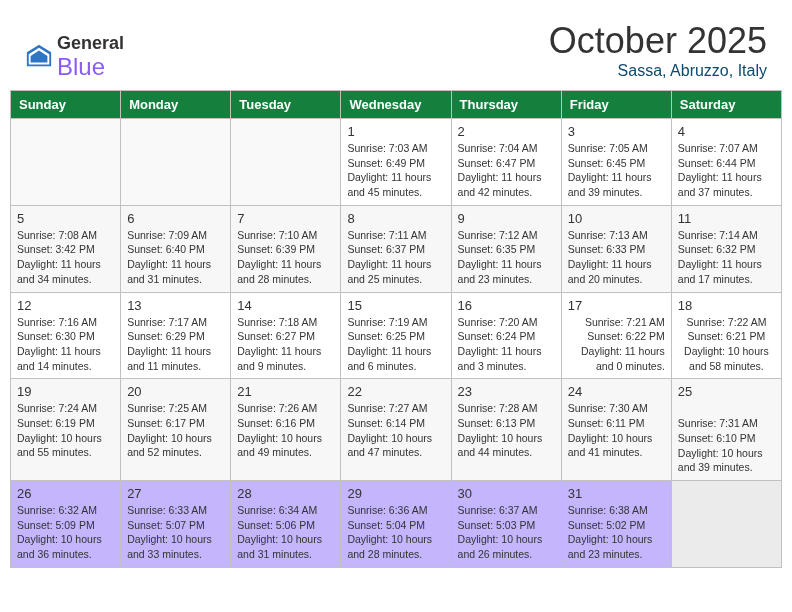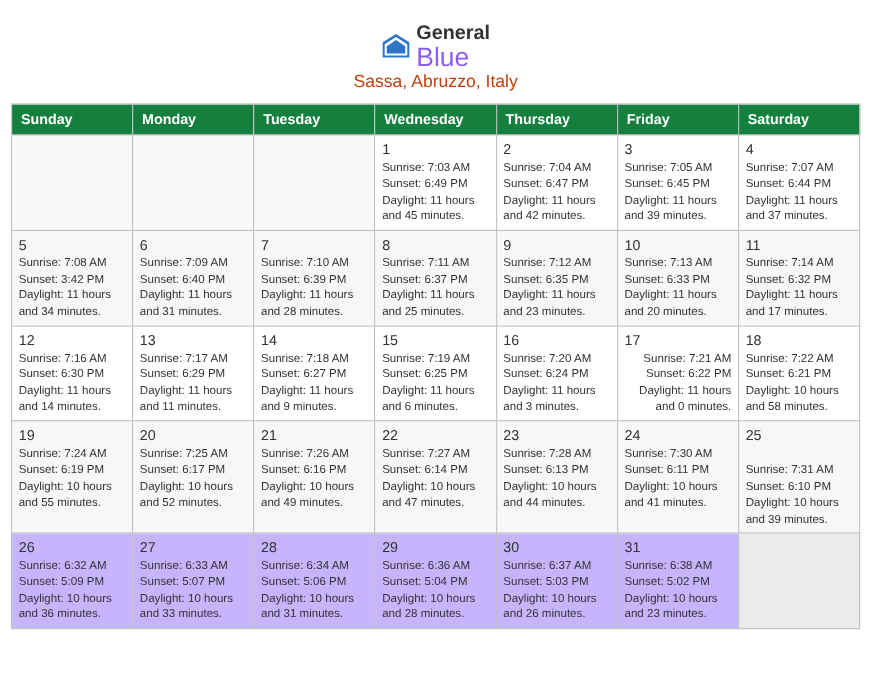--- a/index.html
+++ b/index.html
@@ -6,23 +6,22 @@
     body {
       font-family: Arial, sans-serif;
       background: #fff;
       width: 792px;
       min-height: 612px;
       padding: 10px;
     }
     .header {
       display: flex;
       justify-content: space-between;
-      align-items: center;
+      align-items: flex-end;
       padding: 10px 15px 5px 15px;
-      flex-direction: column;
     }
     .logo {
       display: flex;
       align-items: center;
     }
     .logo-text {
       display: flex;
       flex-direction: column;
       line-height: 1.1;
     }
@@ -44,21 +43,21 @@
     .title-area {
       text-align: right;
     }
     .month-title {
       font-size: 36px;
       font-weight: normal;
       color: #333;
     }
     .subtitle {
       font-size: 16px;
-      color: #c2410c;
+      color: #0c4a6e;
     }
     .calendar {
       width: 100%;
       border-collapse: collapse;
       margin: 5px 0;
     }
     .calendar th {
       background-color: #15803d;
       color: #fff;
       text-align: left;
@@ -111,20 +110,21 @@
       <polygon points="15,2 28,10 28,25 2,25 2,10" fill="#2e75c8"></polygon>
       <polygon points="15,5 26,12 26,23 4,23 4,12" fill="#fff"></polygon>
       <polygon points="15,8 24,14 24,21 6,21 6,14" fill="#2e75c8"></polygon>
     </svg>
     <div class="logo-text">
       <span class="logo-general">General</span>
       <span class="logo-blue">Blue</span>
     </div>
   </div>
   <div class="title-area">
+    <div class="month-title">October 2025</div>
     <div class="subtitle">Sassa, Abruzzo, Italy</div>
   </div>
 </div>
 
 <table class="calendar">
   <thead>
     <tr>
     <th>Sunday</th>
         <th>Monday</th>
         <th>Tuesday</th>
@@ -240,21 +240,21 @@
 Daylight: 11 hours and 3 minutes.</div>
         </td>
         <td>
           <span class="day-number">17</span>
           <div class="day-info" style="white-space: pre-line; text-align: right;">Sunrise: 7:21 AM
 Sunset: 6:22 PM
 Daylight: 11 hours and 0 minutes.</div>
         </td>
         <td>
           <span class="day-number">18</span>
-          <div class="day-info" style="white-space: pre-line;">Sunrise: 7:22 AM
+          <div class="day-info" style="white-space: pre-line; text-align: center;">Sunrise: 7:22 AM
 Sunset: 6:21 PM
 Daylight: 10 hours and 58 minutes.</div>
         </td>
       </tr>
       <tr>
         <td>
           <span class="day-number">19</span>
           <div class="day-info" style="white-space: pre-line;">Sunrise: 7:24 AM
 Sunset: 6:19 PM
 Daylight: 10 hours and 55 minutes.</div>

